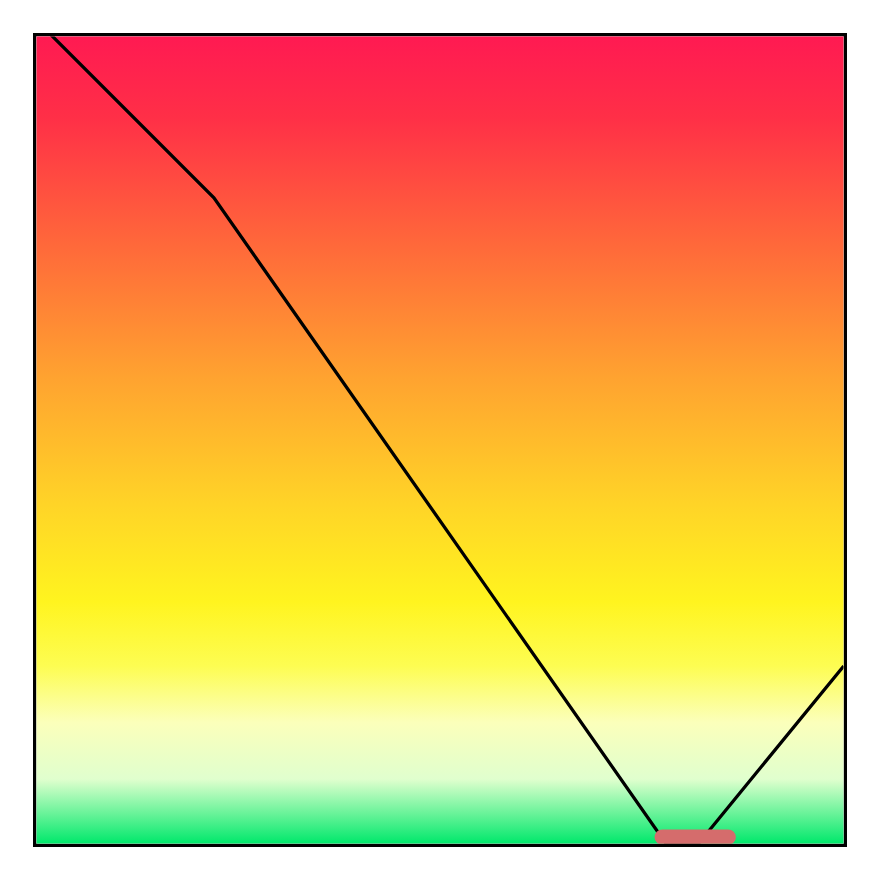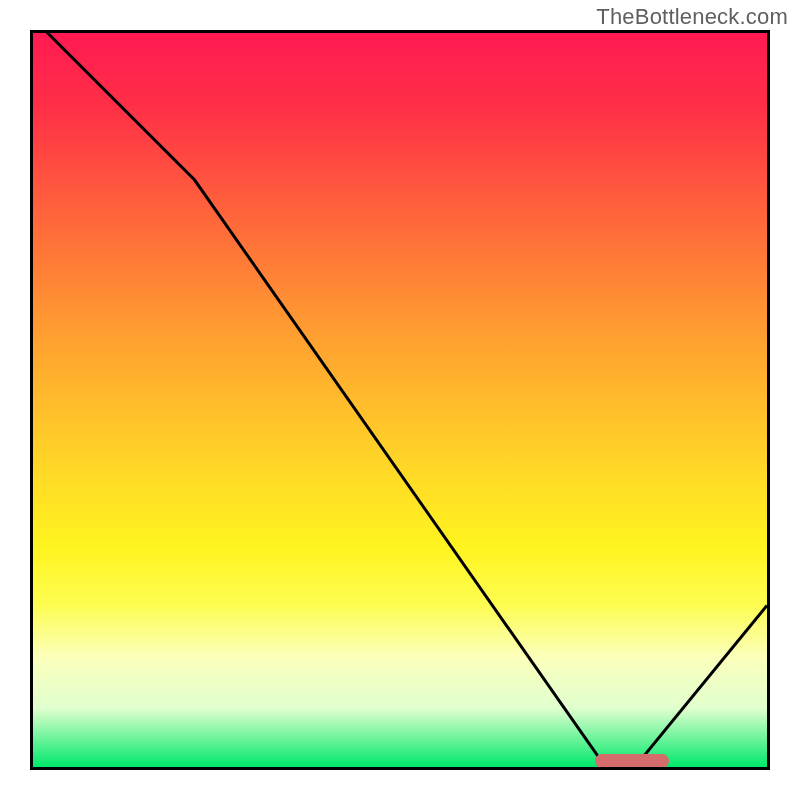--- a/index.html
+++ b/index.html
@@ -61,21 +61,20 @@
     position: absolute;
     height: 14px;
     border-radius: 7px;
     background: #d56c6c;
   }
 </style>
 </head>
 <body>
 
 <div class="container">
-  <div class="watermark">TheBottleneck.com</div>
 
   <div class="plot-area">
     <div class="gradient"></div>
 
     <svg class="curve" viewBox="0 0 740 740" preserveAspectRatio="none">
       <path id="curve-path" fill="none" stroke="#000000" stroke-width="3" d="M0.0 -14.8 L162.8 148.0 L577.2 740.0 L606.8 740.0 L740.0 577.2"></path>
     </svg>
 
     <div class="marker" id="optimal-marker" style="left: 562.4px; width: 74px; bottom: -1px; background: rgb(213, 108, 108);"></div>
   </div>

